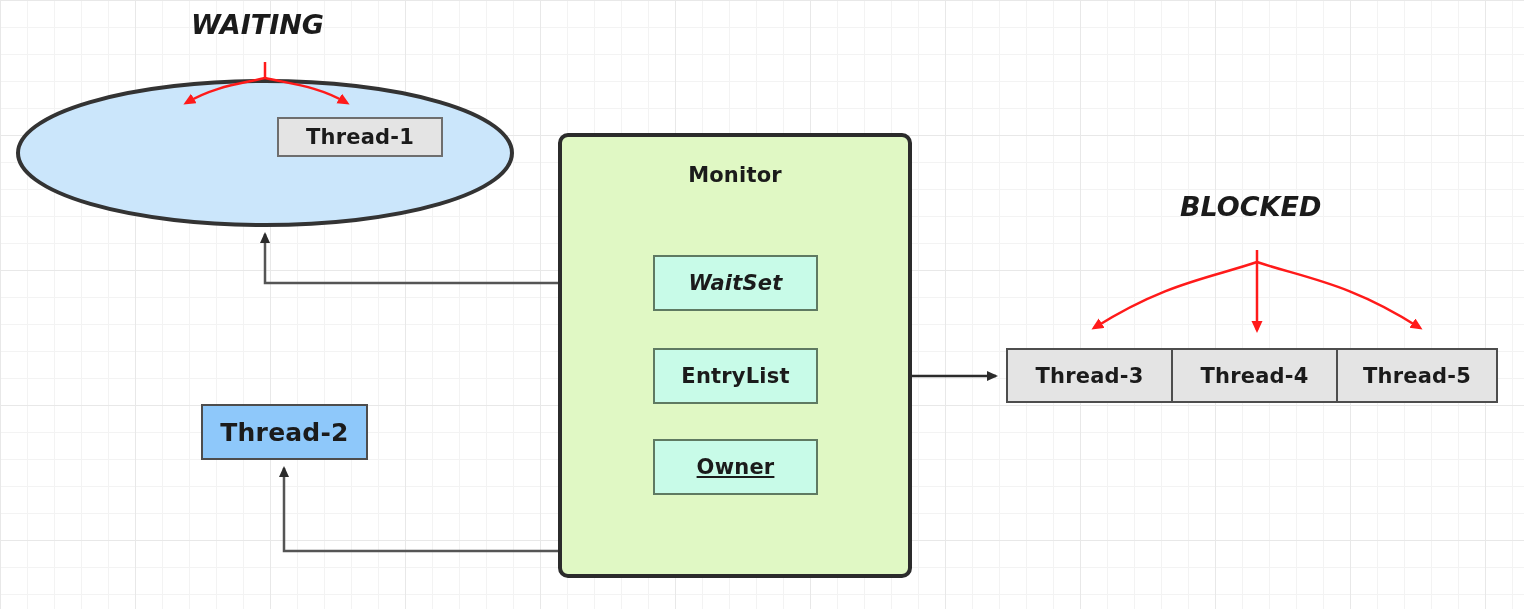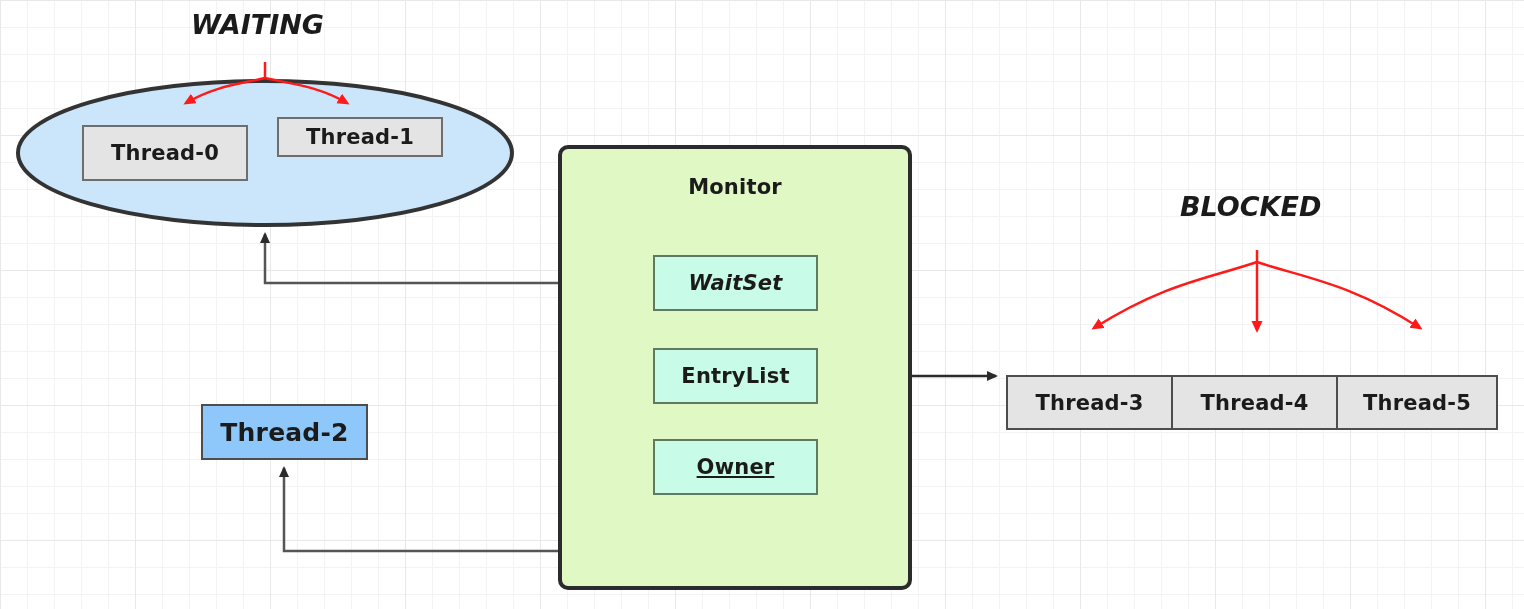--- a/index.html
+++ b/index.html
@@ -53,35 +53,33 @@
   .thread-box {
     background: #e4e4e4;
     border: 2px solid #6e6e6e;
     font-size: 21px;
   }
 
   .blocked-cell {
     background: #e4e4e4;
     border: 2px solid #4d4d4d;
     font-size: 21px;
-    margin-top: 27px;
   }
 
   .thread-active {
     background: #8ec8fa;
     border: 2px solid #4d4d4d;
     font-size: 25px;
   }
 
   .monitor-box {
     background: #e0f8c4;
     border: 4px solid #2b2b2b;
     border-radius: 10px;
     display: block;
-    margin-top: 12px;
   }
 
   .monitor-title {
     position: absolute;
     left: 0;
     right: 0;
     top: 26px;
     text-align: center;
     font-size: 21px;
     font-weight: bold;
@@ -131,23 +129,20 @@
     <path d="M 265,78 C 291,84 318,86 347,103" fill="none" stroke="#ff1a1a" stroke-width="2.5" marker-end="url(#redArrow)"></path>
 
     <path d="M 1257,250 L 1257,262" fill="none" stroke="#ff1a1a" stroke-width="2.5"></path>
     <path d="M 1257,262 C 1210,278 1165,283 1094,328" fill="none" stroke="#ff1a1a" stroke-width="2.5" marker-end="url(#redArrow)"></path>
     <path d="M 1257,262 L 1257,330" fill="none" stroke="#ff1a1a" stroke-width="2.5" marker-end="url(#redArrow)"></path>
     <path d="M 1257,262 C 1305,278 1350,283 1420,328" fill="none" stroke="#ff1a1a" stroke-width="2.5" marker-end="url(#redArrow)"></path>
   </svg>
 
   <div class="state-label" style="left:191px; top:9px;">WAITING</div>
 
-  <div class="node thread-box" style="left:82px; top:125px; width:166px; height:56px;">
-    <span>Thread-0</span>
-  </div>
 
   <div class="node thread-box" style="left:277px; top:117px; width:166px; height:40px;">
     <span>Thread-1</span>
   </div>
 
   <div class="node monitor-box" style="left:558px; top:133px; width:354px; height:445px;">
     <div class="monitor-title">Monitor</div>
   </div>
 
   <div class="node monitor-slot" style="left:653px; top:255px; width:165px; height:56px;font-style:italic;">

